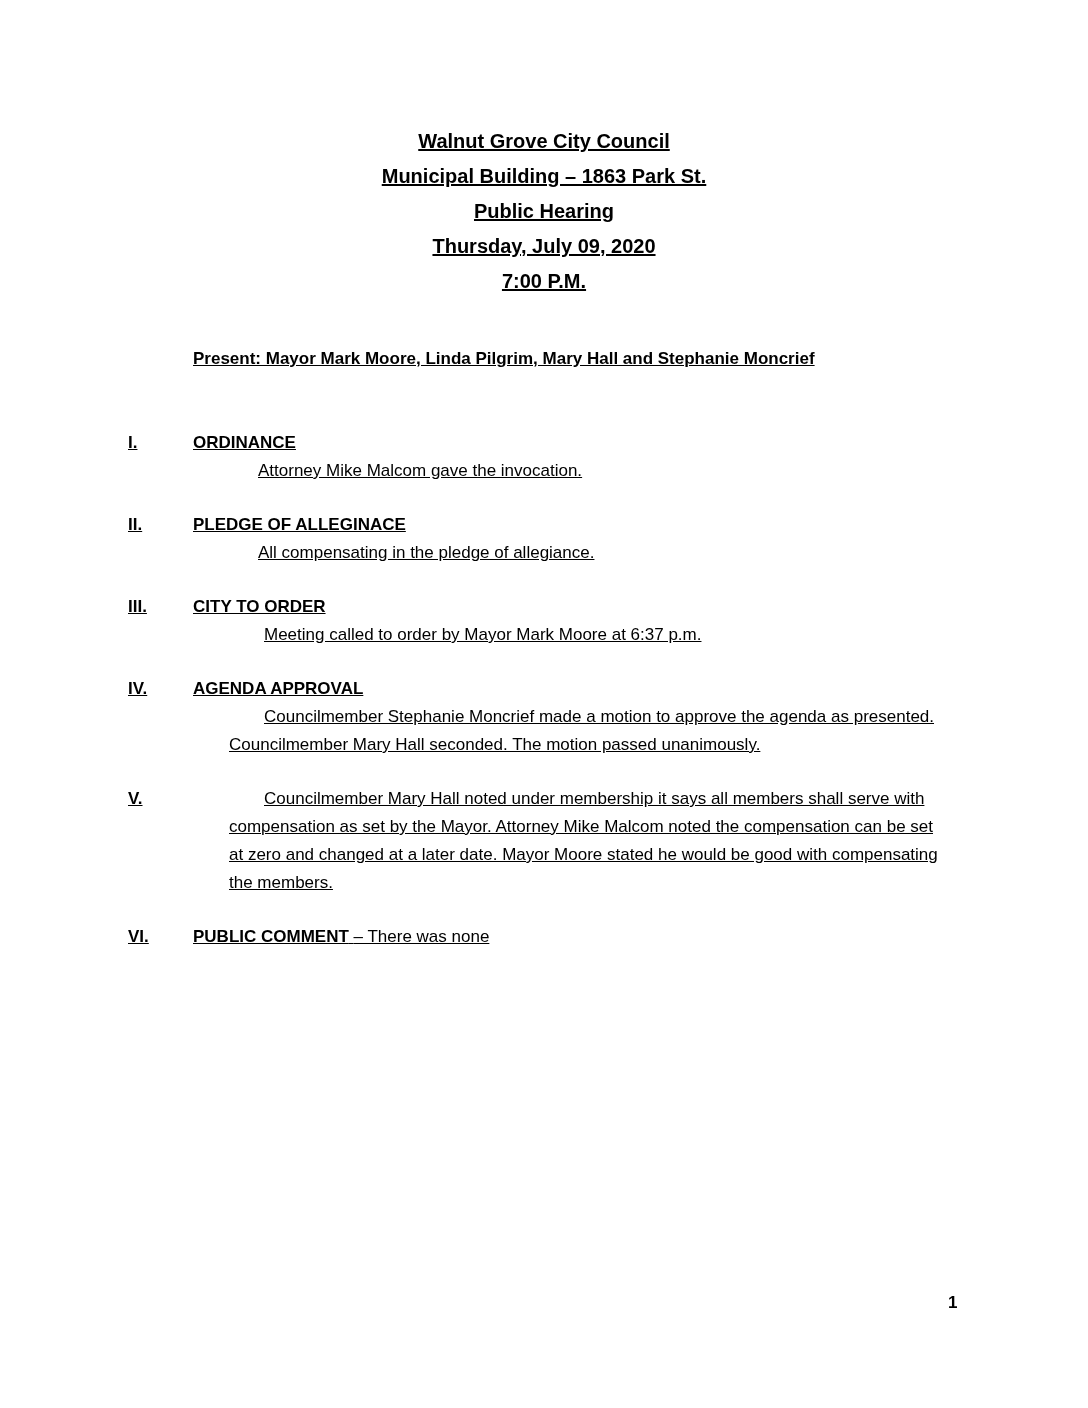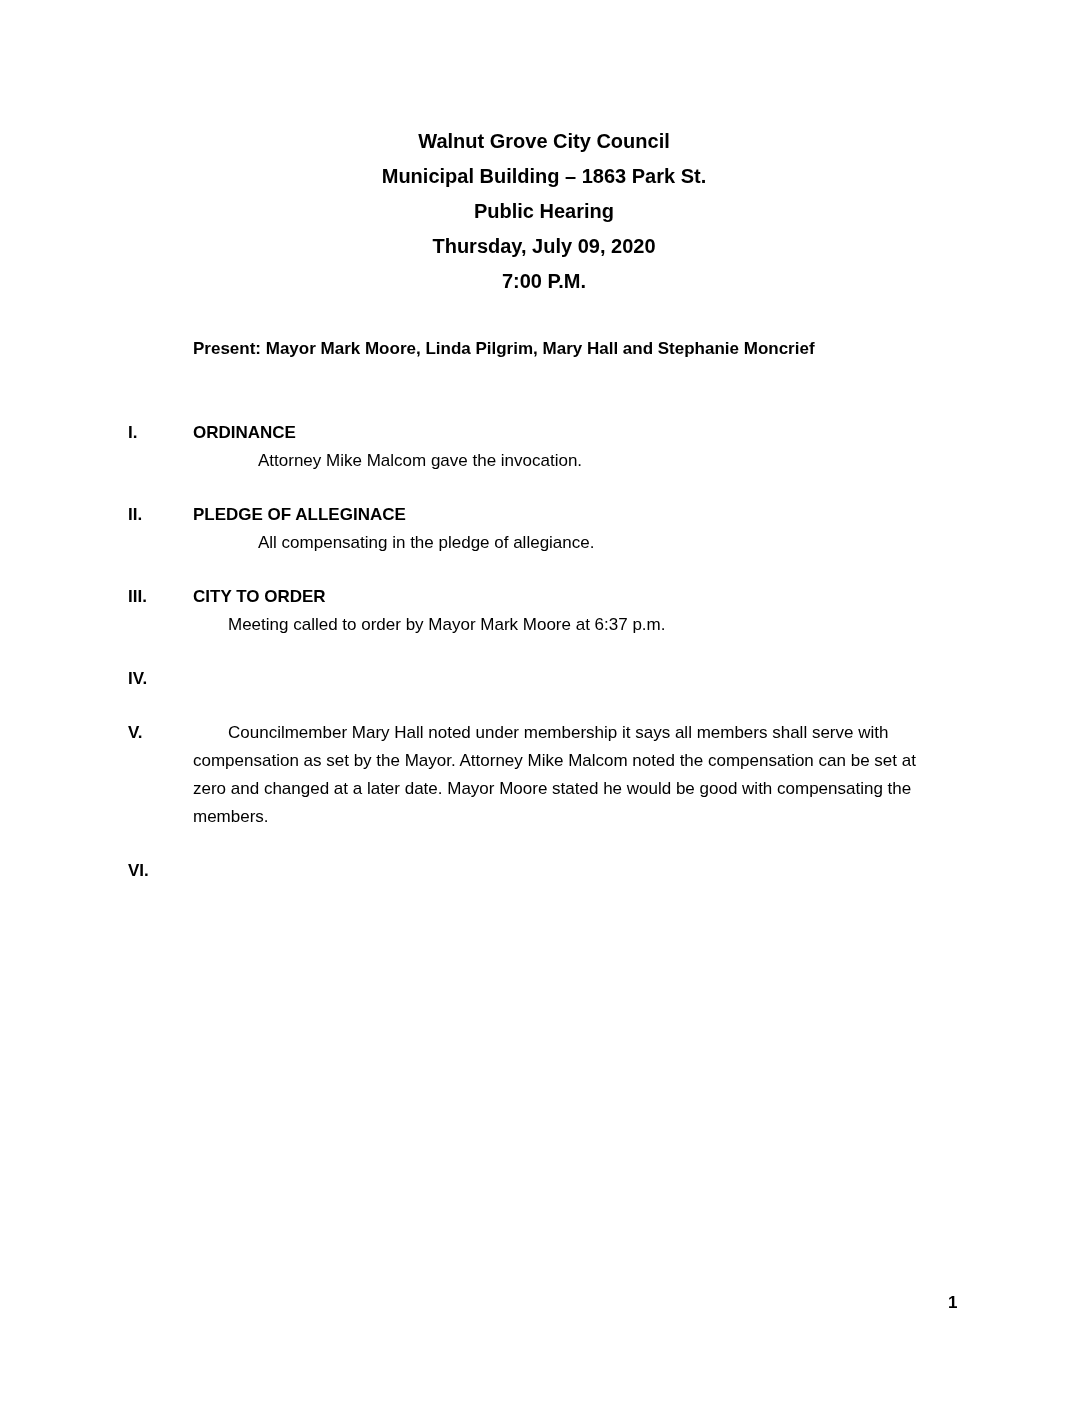--- a/index.html
+++ b/index.html
@@ -5,30 +5,31 @@
   * { box-sizing: border-box; }
   html, body { margin: 0; padding: 0; background: #ffffff; }
   .page {
     position: relative;
     width: 1088px;
     height: 1408px;
     background: #ffffff;
     color: #000000;
     font-family: "Liberation Sans", sans-serif;
     overflow: hidden;
+    text-decoration: underline;
   }
   .title-block {
     padding-top: 124px;
     text-align: center;
     font-size: 20px;
     font-weight: 700;
     line-height: 35px;
   }
   .attendance {
-    margin: 40px 120px 0 193px;
+    margin: 50px 120px 0 193px;
     font-size: 17px;
     font-weight: 700;
     line-height: 20px;
   }
   .attendance .att-line { margin: 0 0 33px 0; }
   .agenda {
     margin: 60px 0 0 128px;
     font-size: 17px;
     line-height: 28px;
   }
@@ -38,21 +39,21 @@
   }
   .item .numeral {
     flex: none;
     width: 65px;
     font-weight: 700;
   }
   .item .content { width: 752px; }
   .item .heading { font-weight: 700; }
   .item .heading .suffix { font-weight: 400; }
   .item .body { text-indent: 65px; }
-  .item.indent-sm .body { text-indent: 35px; }
+  .item.indent-sm .body { text-indent: 35px; margin-left: 36px; }
   .page-number {
     position: absolute;
     top: 1293px;
     left: 948px;
     font-size: 17px;
     font-weight: 700;
     line-height: 20px;
   }
 </style>
 </head>
@@ -93,30 +94,37 @@
     <div class="item indent-sm">
       <div class="numeral">III.</div>
       <div class="content">
         <div class="heading">CITY TO ORDER</div>
         <div class="body">Meeting called to order by Mayor Mark Moore at 6:37 p.m.</div>
       </div>
     </div>
 
     <div class="item indent-sm">
       <div class="numeral">IV.</div>
+      <div class="content">
+        <div class="heading">AGENDA APPROVAL</div>
+        <div class="body">Councilmember Stephanie Moncrief made a motion to approve the agenda as presented. Councilmember Mary Hall seconded. The motion passed unanimously.</div>
+      </div>
     </div>
 
     <div class="item indent-sm">
       <div class="numeral">V.</div>
       <div class="content">
         <div class="body">Councilmember Mary Hall noted under membership it says all members shall serve with compensation as set by the Mayor. Attorney Mike Malcom noted the compensation can be set at zero and changed at a later date. Mayor Moore stated he would be good with compensating the members.</div>
       </div>
     </div>
 
     <div class="item">
       <div class="numeral">VI.</div>
+      <div class="content">
+        <div class="heading"><span>PUBLIC COMMENT</span> <span class="suffix">– There was none</span></div>
+      </div>
     </div>
 
   </div>
 
   <div class="page-number">1</div>
 
 </div>
 
 </body></html>

